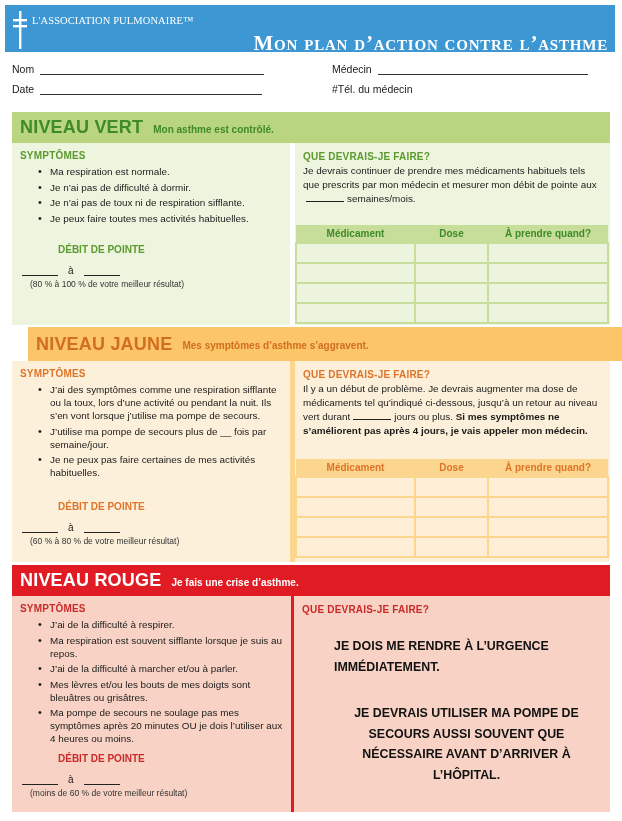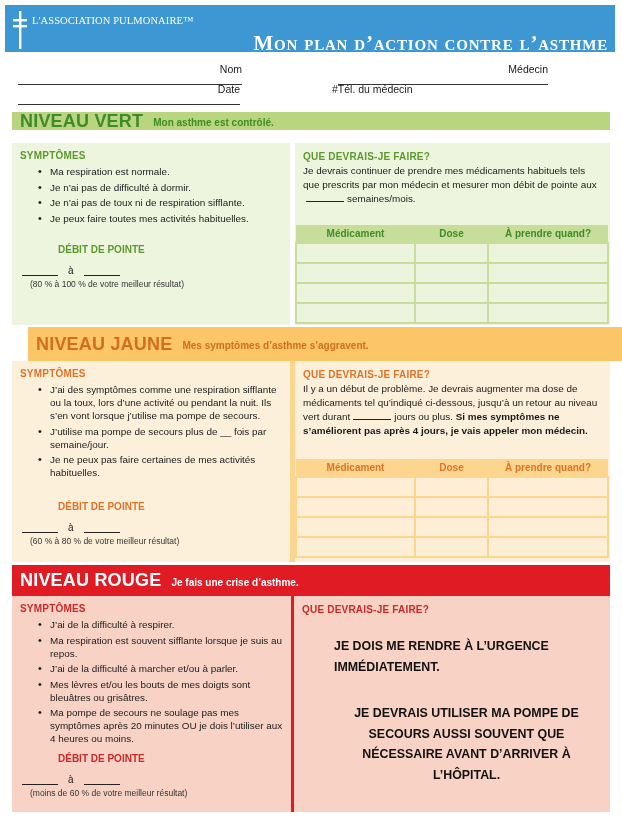--- a/index.html
+++ b/index.html
@@ -4,21 +4,21 @@
 <style>
   * { box-sizing: border-box; margin: 0; padding: 0; }
   html, body { width: 622px; height: 821px; background: #ffffff; overflow: hidden; }
   body { position: relative; font-family: "Liberation Sans", sans-serif; color: #1a1a1a; }
 
   .banner { position: absolute; left: 5px; top: 5px; width: 610px; height: 47px; background: #3d97d3; }
   .banner .cross { position: absolute; left: 8px; top: 6px; width: 14px; height: 38px; }
   .banner .org { position: absolute; left: 27px; top: 10px; font-family: "Liberation Serif", serif; font-size: 10.5px; color: #fff; letter-spacing: 0.1px; }
   .banner .title { position: absolute; right: 7px; top: 26px; font-family: "Liberation Serif", serif; font-weight: bold; color: #fff; font-size: 21px; font-variant: small-caps; letter-spacing: 0.8px; white-space: nowrap; }
 
-  .field { position: absolute; font-size: 10.5px; display: flex; align-items: flex-end; flex-direction: column; }
+  .field { position: absolute; font-size: 10.5px; display: flex; align-items: flex-end; }
   .field .line { border-bottom: 1px solid #333; margin-left: 6px; height: 10px; }
   .field .lbl { white-space: nowrap; }
 
   .level-head { position: absolute; left: 12px; width: 598px; display: flex; align-items: center; padding-left: 8px; }
   .level-head .name { font-weight: bold; font-size: 18px; letter-spacing: 0.2px; }
   .level-head .sub { font-weight: bold; font-size: 10px; margin-left: 10px; margin-top: 3px; }
 
   .panel { position: absolute; }
   .sec-title { font-weight: bold; font-size: 10px; letter-spacing: 0.2px; }
   ul.sym { list-style: none; margin-top: 4px; }
@@ -33,21 +33,21 @@
 
   .what { position: absolute; padding: 8px 8px 0 8px; }
   .what p { font-size: 9.9px; line-height: 14px; margin-top: 2px; }
   .what .inline-blank { display: inline-block; width: 38px; border-bottom: 1px solid #222; height: 9px; margin: 0 3px; }
 
   table.meds { position: absolute; border-collapse: collapse; table-layout: fixed; }
   table.meds th { font-size: 10px; font-weight: bold; height: 18px; }
   table.meds td { height: 20px; }
 
   
-  .g-head { top: 112px; height: 18px; background: #b9d57f; }
+  .g-head { top: 112px; height: 31px; background: #b9d57f; }
   .g-head .name, .g-head .sub { color: #3f8a2a; }
   .g-left { left: 12px; top: 143px; width: 278px; height: 182px; background: #eef5df; padding: 7px 0 0 8px; }
   .g-left .sec-title, .g-left .pt { color: #5b9a2e; }
   .g-divider { position: absolute; left: 290px; top: 143px; width: 5px; height: 182px; background: #ffffff; }
   .g-right { left: 295px; top: 143px; width: 315px; height: 182px; background: #eef5df; }
   .g-right .sec-title { color: #5b9a2e; }
   .g-table { left: 295px; top: 225px; width: 312px; background: #eef5df; }
   .g-table th { background: #c7de9a; color: #3f8a2a; }
   .g-table td { border: 2px solid #c7de9a; background: #edf4de; }
 

